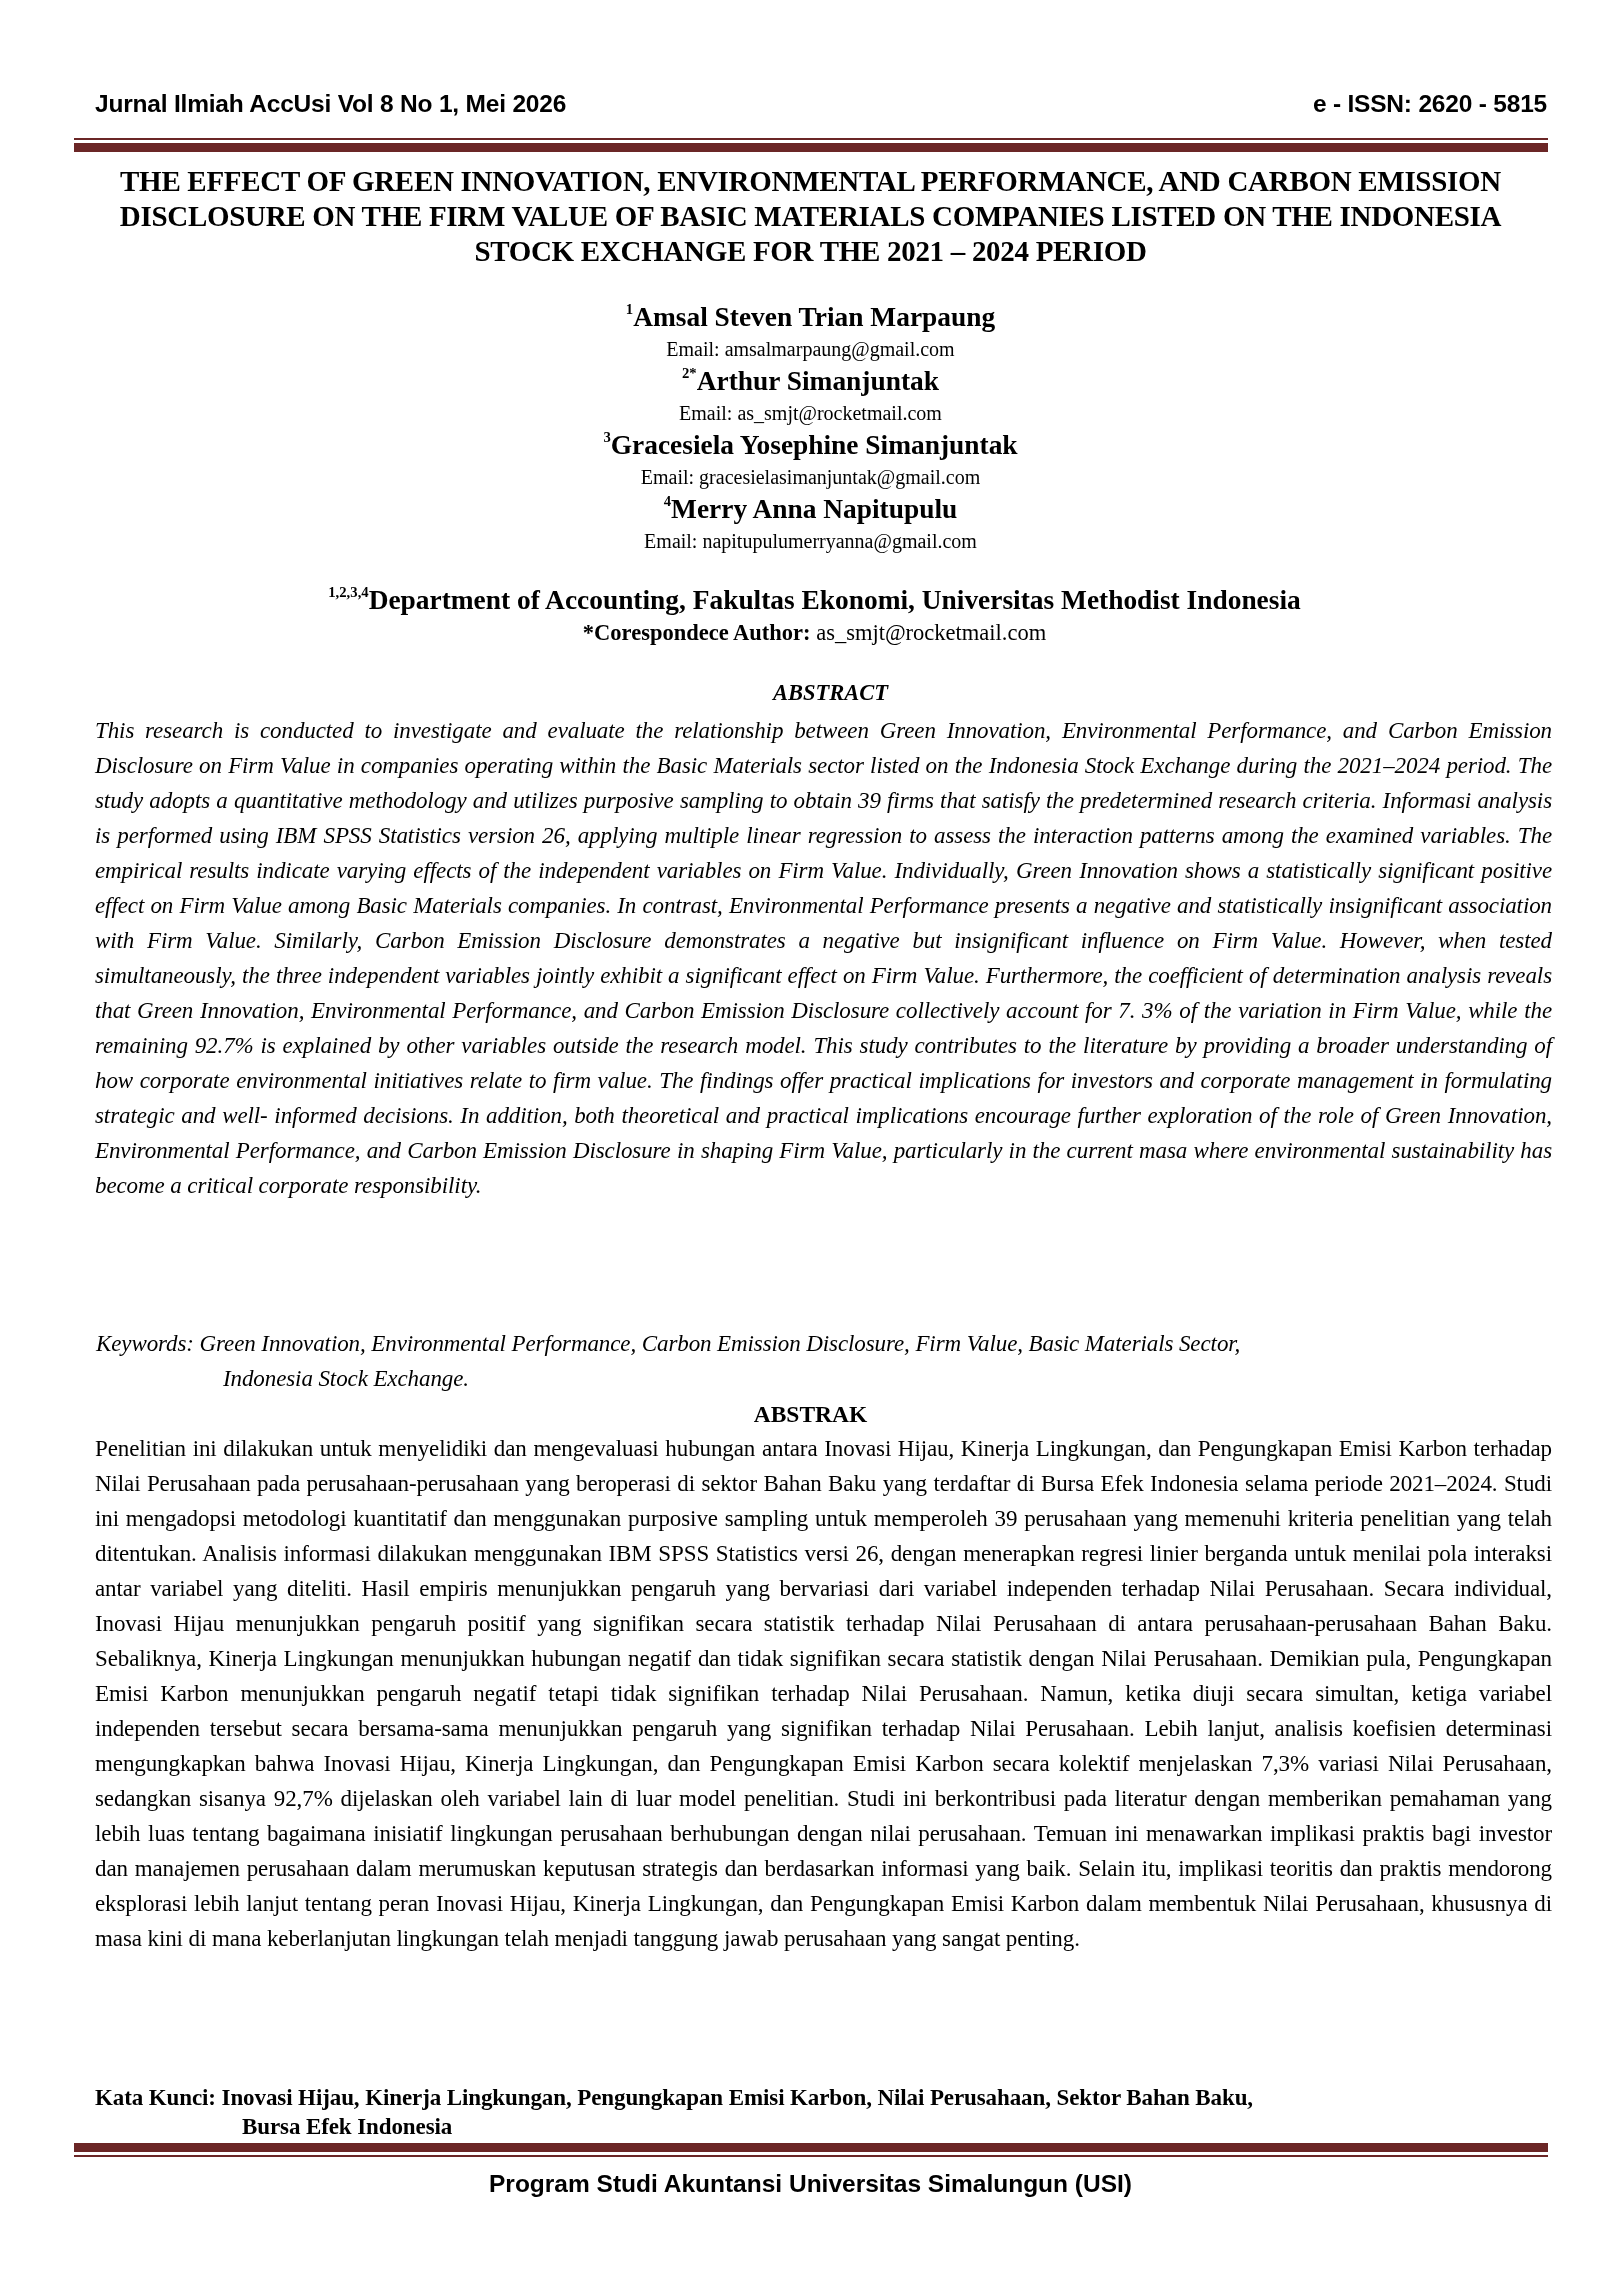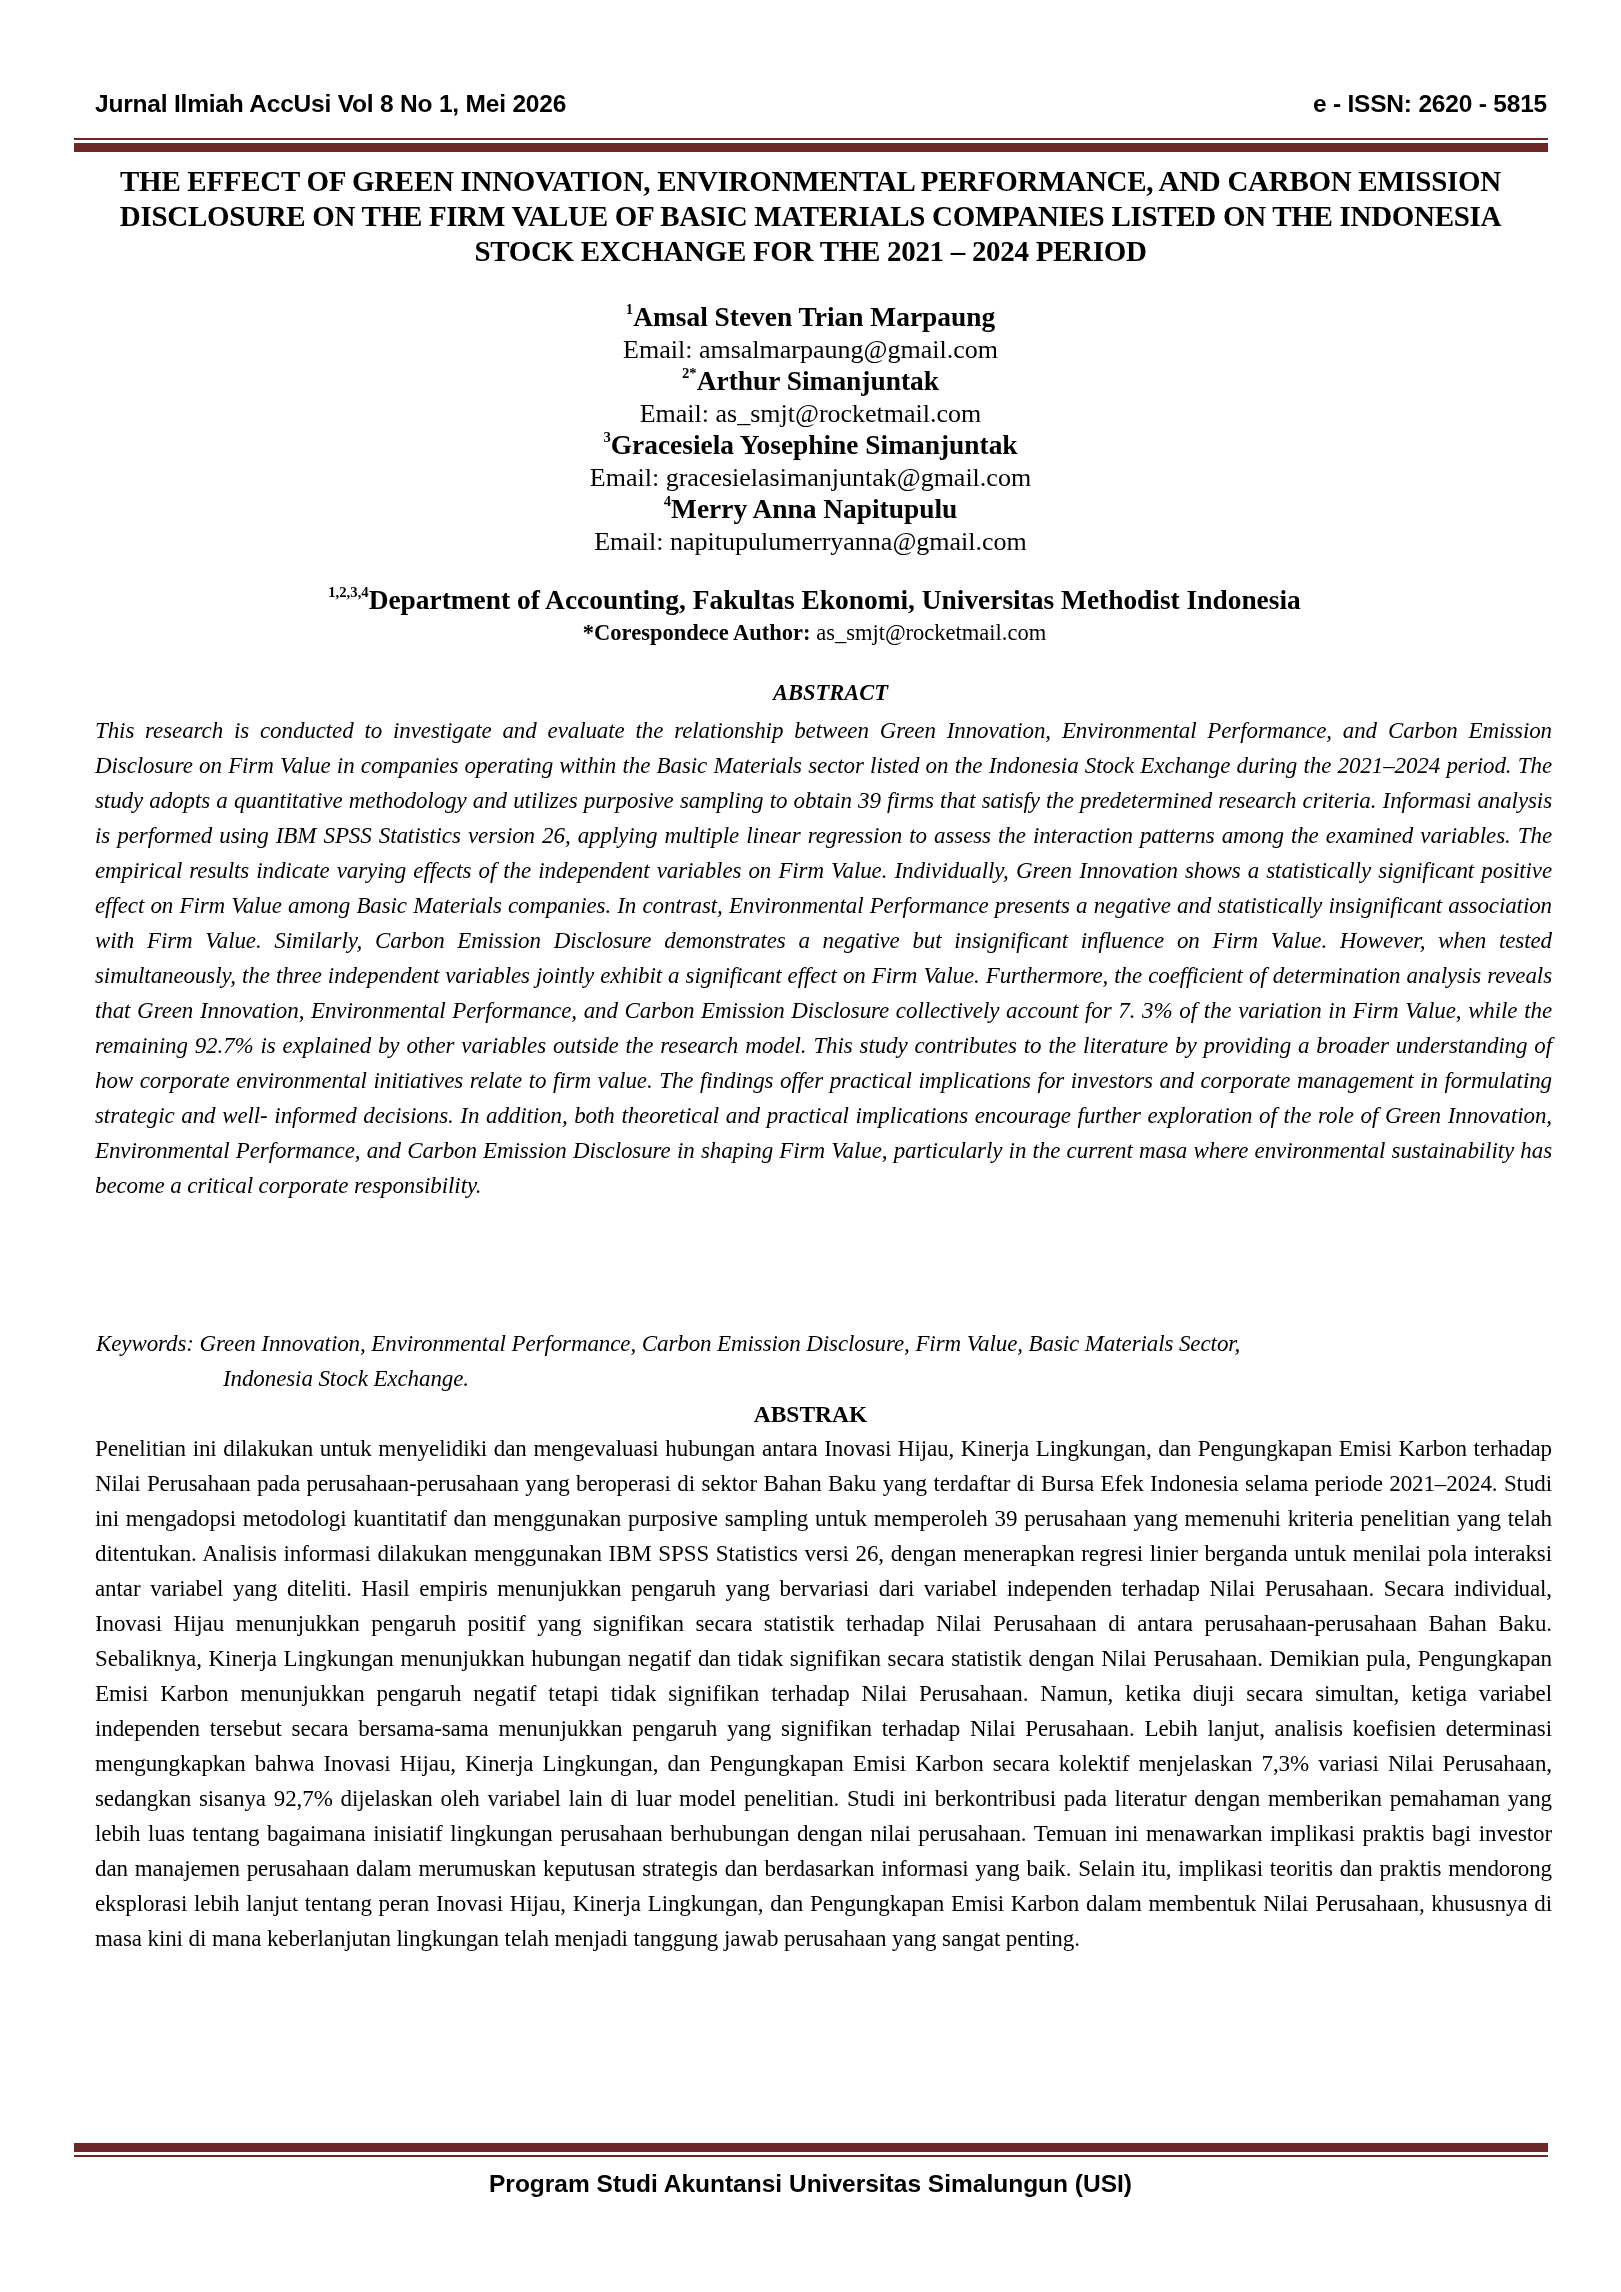--- a/index.html
+++ b/index.html
@@ -72,21 +72,21 @@
       height: 33px;
     }
     .author-name sup, .affil sup {
       font-size: 14.7px;
       position: relative;
       top: -2px;
       vertical-align: super;
       line-height: 0;
     }
     .author-email {
-      font-size: 26px;
+      font-size: 20px;
       line-height: 31px;
       height: 31px;
     }
 
     .affil-block {
       position: absolute;
       left: 0; right: 0;
       top: 584px;
       text-align: center;
       padding-left: 8px;
@@ -215,20 +215,24 @@
 
   <h2 class="abstract-heading">ABSTRACT</h2>
   <p class="abstract-en">This research is conducted to investigate and evaluate the relationship between Green Innovation, Environmental Performance, and Carbon Emission Disclosure on Firm Value in companies operating within the Basic Materials sector listed on the Indonesia Stock Exchange during the 2021–2024 period. The study adopts a quantitative methodology and utilizes purposive sampling to obtain 39 firms that satisfy the predetermined research criteria. Informasi analysis is performed using IBM SPSS  Statistics version 26, applying multiple linear regression to assess the interaction patterns among the examined variables. The empirical results indicate varying effects of the independent variables on Firm Value. Individually, Green Innovation shows a statistically significant positive effect on Firm Value among Basic Materials companies. In contrast, Environmental Performance presents a negative and statistically insignificant association with Firm Value. Similarly, Carbon Emission Disclosure demonstrates a negative but insignificant influence on Firm Value. However, when tested simultaneously, the three independent variables jointly exhibit a significant effect on Firm Value. Furthermore, the coefficient of determination analysis reveals that Green Innovation, Environmental Performance, and Carbon Emission Disclosure collectively account for 7. 3% of the variation in Firm Value, while the remaining 92.7% is explained by other variables outside the research model. This study contributes to the literature by providing a broader understanding of how corporate environmental initiatives relate to firm value. The findings offer practical implications for investors and corporate management in formulating strategic and well- informed decisions. In addition, both theoretical and practical implications encourage further exploration of the role of Green Innovation, Environmental Performance, and Carbon Emission Disclosure in shaping Firm Value, particularly in the current masa where environmental sustainability has become a critical corporate responsibility.</p>
   <div class="keywords-en">
     <span>Keywords: Green Innovation, Environmental Performance, Carbon Emission Disclosure, Firm Value, Basic Materials Sector,</span>
     <span class="line2">Indonesia Stock Exchange.</span>
   </div>
 
   <h2 class="abstrak-heading">ABSTRAK</h2>
   <p class="abstract-id">Penelitian ini dilakukan untuk menyelidiki dan mengevaluasi hubungan antara Inovasi Hijau, Kinerja Lingkungan, dan Pengungkapan Emisi Karbon terhadap Nilai Perusahaan pada perusahaan-perusahaan yang beroperasi di sektor Bahan Baku yang terdaftar di Bursa Efek Indonesia selama periode 2021–2024. Studi ini mengadopsi metodologi kuantitatif dan menggunakan purposive sampling untuk memperoleh 39 perusahaan yang memenuhi kriteria penelitian yang telah ditentukan. Analisis informasi dilakukan menggunakan IBM SPSS Statistics versi 26, dengan menerapkan regresi linier berganda untuk menilai pola interaksi antar variabel yang diteliti. Hasil empiris menunjukkan pengaruh yang bervariasi dari variabel independen terhadap Nilai Perusahaan. Secara individual, Inovasi Hijau menunjukkan pengaruh positif yang signifikan secara statistik terhadap Nilai Perusahaan di antara perusahaan-perusahaan Bahan Baku. Sebaliknya, Kinerja Lingkungan menunjukkan hubungan negatif dan tidak signifikan secara statistik dengan Nilai Perusahaan. Demikian pula, Pengungkapan Emisi Karbon menunjukkan pengaruh negatif tetapi tidak signifikan terhadap Nilai Perusahaan. Namun, ketika diuji secara simultan, ketiga variabel independen tersebut secara bersama-sama menunjukkan pengaruh yang signifikan terhadap Nilai Perusahaan. Lebih lanjut, analisis koefisien determinasi mengungkapkan bahwa Inovasi Hijau, Kinerja Lingkungan, dan Pengungkapan Emisi Karbon secara kolektif menjelaskan 7,3% variasi Nilai Perusahaan, sedangkan sisanya 92,7% dijelaskan oleh variabel lain di luar model penelitian. Studi ini berkontribusi pada literatur dengan memberikan pemahaman yang lebih luas tentang bagaimana inisiatif lingkungan perusahaan berhubungan dengan nilai perusahaan. Temuan ini menawarkan implikasi praktis bagi investor dan manajemen perusahaan dalam merumuskan keputusan strategis dan berdasarkan informasi yang baik. Selain itu, implikasi teoritis dan praktis mendorong eksplorasi lebih lanjut tentang peran Inovasi Hijau, Kinerja Lingkungan, dan Pengungkapan Emisi Karbon dalam membentuk Nilai Perusahaan, khususnya di masa kini di mana keberlanjutan lingkungan telah menjadi tanggung jawab perusahaan yang sangat penting.</p>
+  <div class="keywords-id">
+    <span>Kata Kunci: Inovasi Hijau, Kinerja Lingkungan, Pengungkapan Emisi Karbon, Nilai Perusahaan, Sektor Bahan Baku,</span>
+    <span class="line2">Bursa Efek Indonesia</span>
+  </div>
 
   <div class="rule rule-bottom">
     <div class="thick" style="background: rgb(107, 38, 38);"></div>
     <div class="gap"></div>
     <div class="thin" style="background: rgb(107, 38, 38);"></div>
   </div>
 
   <div class="running-footer">Program Studi Akuntansi Universitas Simalungun (USI)</div>
 
 </div>

